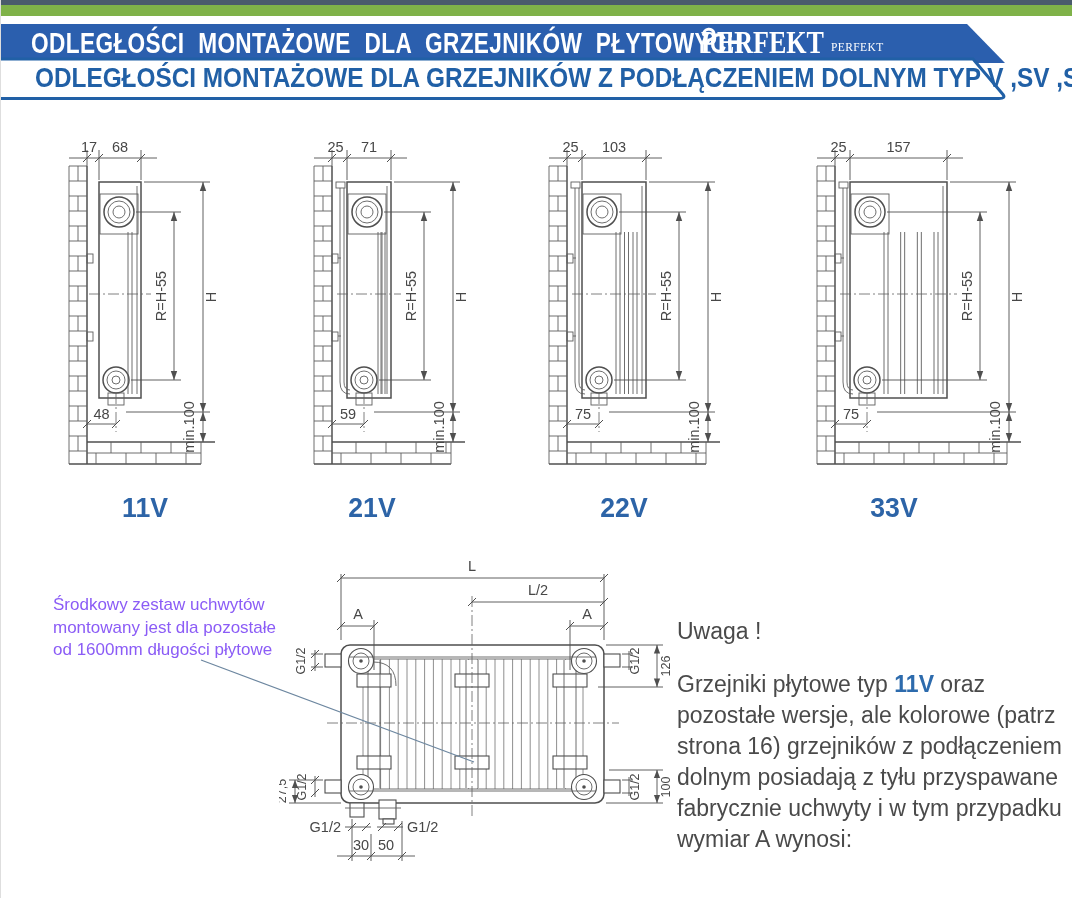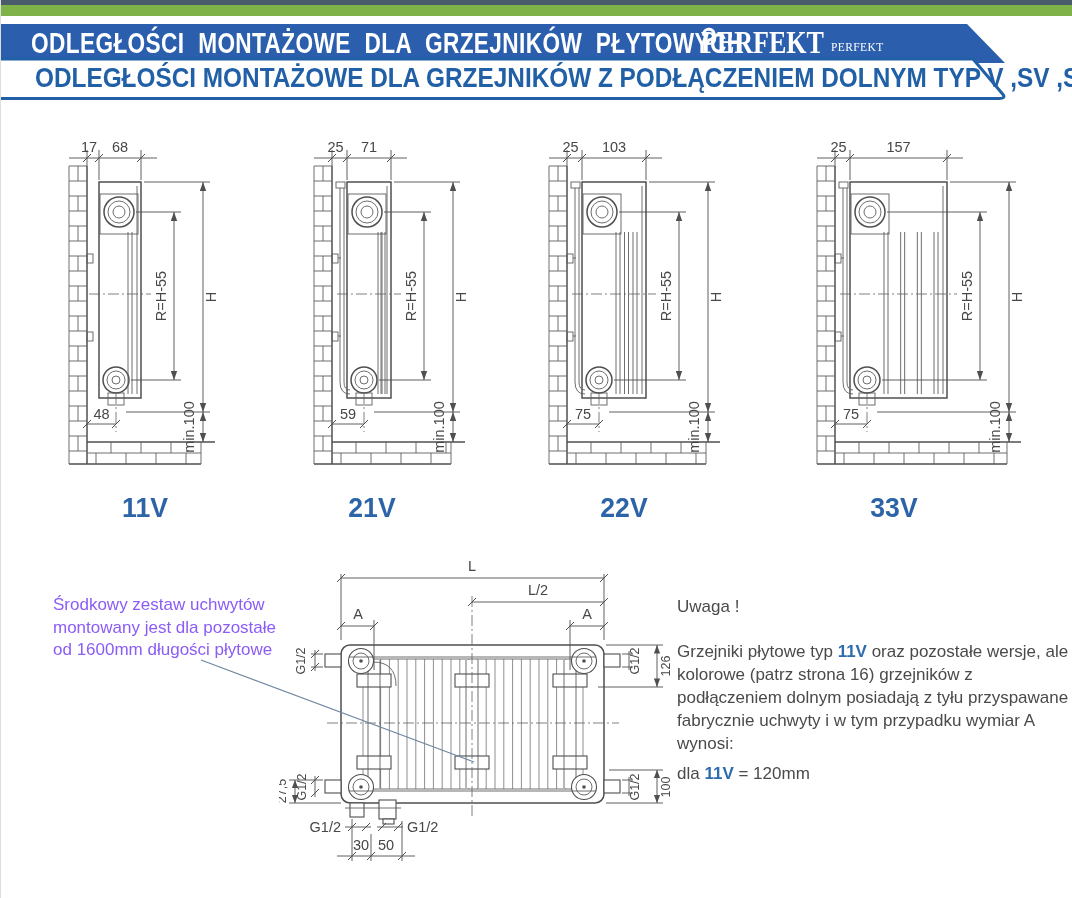--- a/index.html
+++ b/index.html
@@ -31,21 +31,21 @@
        transform:scaleX(.95);transform-origin:left center;}
   .c0 .diagram-label{margin-left:30px;} .c1 .diagram-label{margin-left:12px;}
   .c2 .diagram-label{margin-left:29px;} .c3 .diagram-label{margin-left:31px;}
 
   .left-note{position:absolute;left:52px;top:594px;width:285px;font-size:17px;color:#8b5cf6;line-height:1.33;}
   .leader{position:absolute;left:150px;top:640px;pointer-events:none;}
   .rear{position:absolute;left:278px;top:550px;}
   .rear-caption{position:absolute;left:368px;top:840px;font-size:16.5px;color:#4a4a4a;}
   .rear-caption .accent{color:#5d85b5;font-weight:400;}
 
-  .notes{position:absolute;left:676px;top:596px;width:394px;color:#4a4a4a;font-size:17px;line-height:1.35;}
+  .notes{position:absolute;left:676px;top:616px;width:394px;color:#4a4a4a;font-size:23px;line-height:1.35;}
   .notes-title{margin-bottom:22px;}
   .notes p{margin:0 0 7px 0;}
   .notes .accent{color:#2d6bad;font-weight:600;}
 
   
   .s1{stroke:#4f4f4f;stroke-width:1.5;fill:none;}
   .s0{stroke:#5d5d5d;stroke-width:.9;fill:none;}
   .sf{stroke:#4f4f4f;stroke-width:1.1;fill:#fff;}
   .dim{stroke:#4f4f4f;stroke-width:.9;fill:none;}
   .tick{stroke:#4f4f4f;stroke-width:1;}
@@ -681,16 +681,15 @@
   </svg>
 
   <svg class="leader" width="340" height="140">
     <line x1="50" y1="20" x2="323" y2="122" stroke="#6d87a0" stroke-width="1.2"></line>
   </svg>
 
 
   <div class="notes">
     <div class="notes-title">Uwaga !</div>
     <p><span>Grzejniki płytowe typ </span><span class="accent">11V</span><span> oraz pozostałe wersje, ale kolorowe (patrz strona 16) grzejników z podłączeniem dolnym posiadają z tyłu przyspawane fabrycznie uchwyty i w tym przypadku wymiar A wynosi:</span></p>
-    <p><span>dla </span><span class="accent">11V</span><span> = 120mm</span></p>
   </div>
 
 </div>
 
 </body></html>

